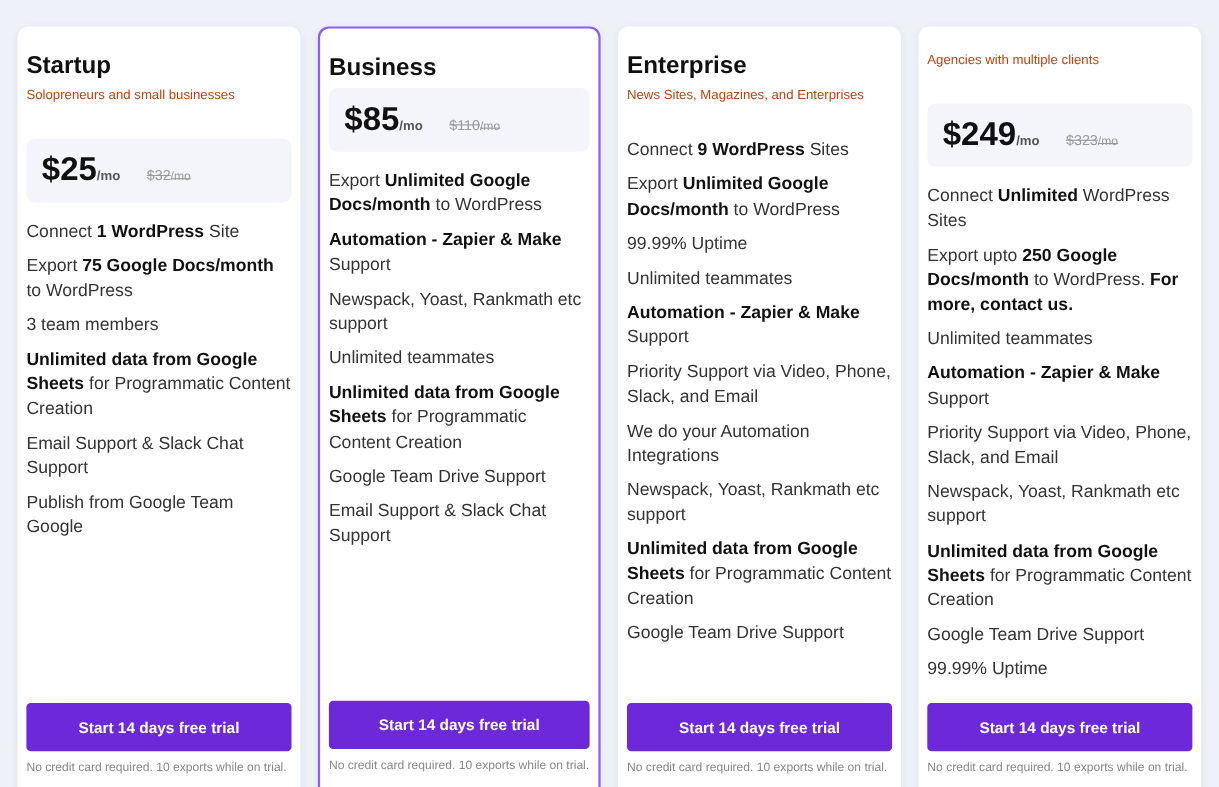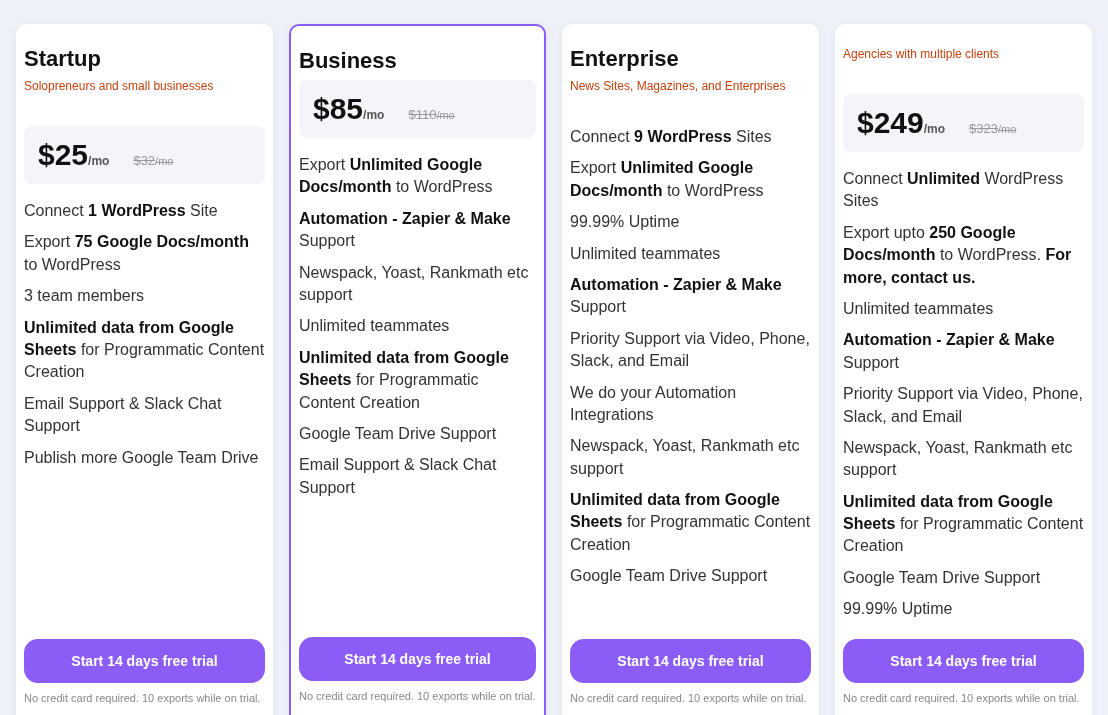--- a/index.html
+++ b/index.html
@@ -84,24 +84,24 @@
     .feature-item {
       font-size: 16px;
       color: #333;
       line-height: 1.4;
     }
     .feature-item b {
       font-weight: 700;
       color: #111;
     }
     .trial-btn {
-      background: #8b5cf6;
+      background: #6d28d9;
       color: #fff;
       border: none;
-      border-radius: 14px;
+      border-radius: 4px;
       padding: 14px 10px;
       font-size: 14px;
       font-weight: 600;
       cursor: pointer;
       width: 100%;
       text-align: center;
       margin-bottom: 8px;
     }
     .trial-note {
       font-size: 11px;
@@ -119,21 +119,21 @@
       <div class="price-box">
         <span class="price-main">$25<span class="price-mo">/mo</span></span>
         <span class="price-old">$32<span class="price-old-mo">/mo</span></span>
       </div>
       <div class="features">
         <div class="feature-item">Connect <b>1 WordPress</b> Site</div>
         <div class="feature-item">Export <b>75 Google Docs/month</b> to WordPress</div>
         <div class="feature-item">3 team members</div>
         <div class="feature-item"><b>Unlimited data from Google Sheets</b> for Programmatic Content Creation</div>
         <div class="feature-item">Email Support &amp; Slack Chat Support</div>
-        <div class="feature-item">Publish more Google Team Drive</div>
+        <div class="feature-item">Publish from Google Team Google</div>
       </div>
       <button class="trial-btn">Start 14 days free trial</button>
       <div class="trial-note">No credit card required. 10 exports while on trial.</div>
     </div>
     <div class="card featured">
       <div class="card-title">Business</div>
       <div class="price-box">
         <span class="price-main">$85<span class="price-mo">/mo</span></span>
         <span class="price-old">$110<span class="price-old-mo">/mo</span></span>
       </div>

